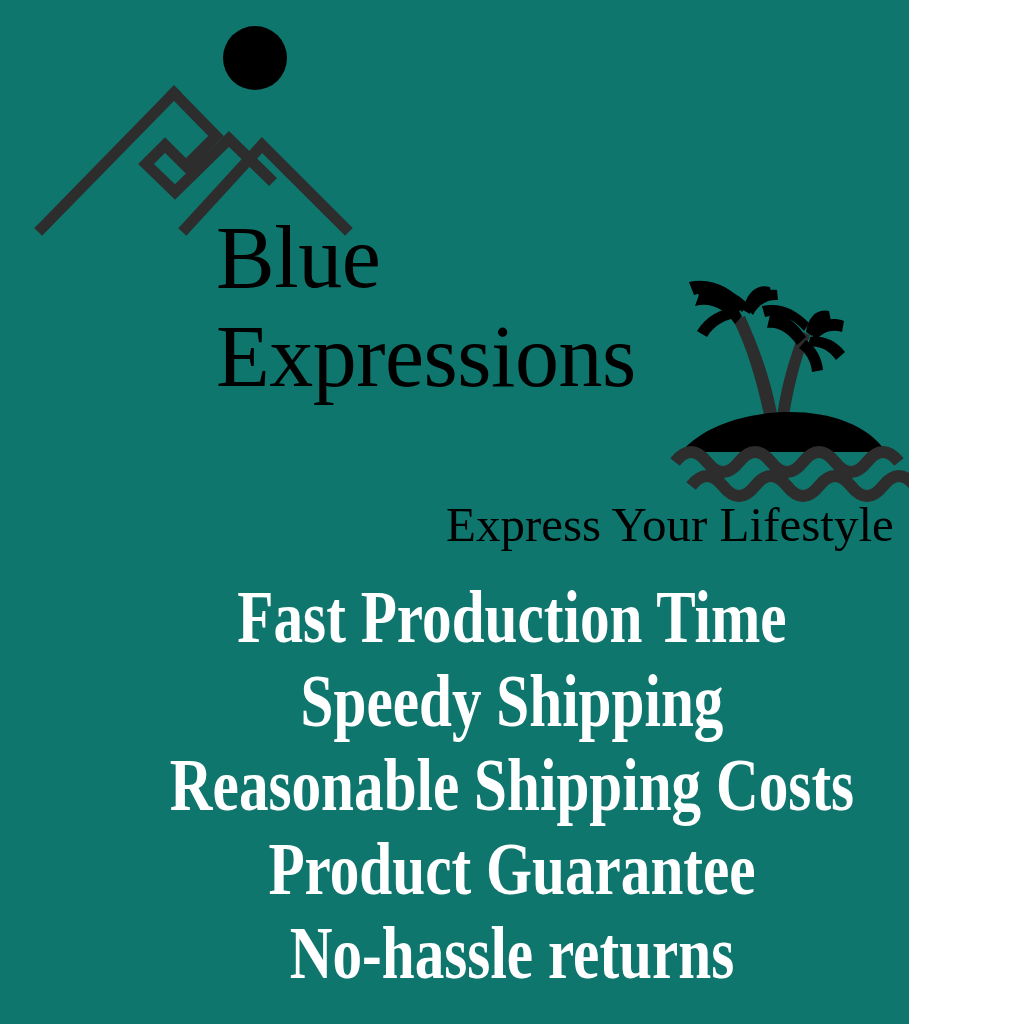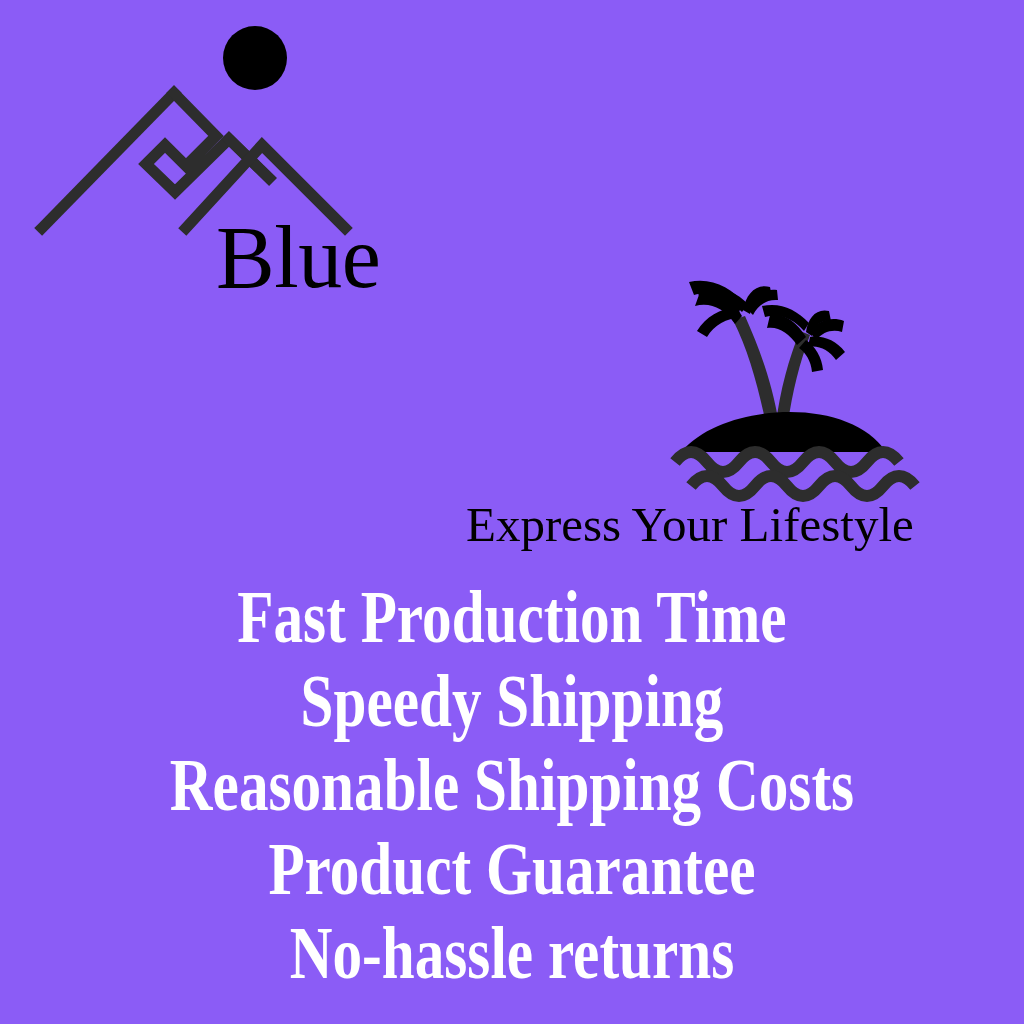--- a/index.html
+++ b/index.html
@@ -8,23 +8,23 @@
     padding: 0;
   }
   body {
     width: 1024px;
     height: 1024px;
     overflow: hidden;
     font-family: "Liberation Serif", "DejaVu Serif", serif;
   }
   #canvas {
     position: relative;
-    width: 1024px;
+    width: 909px;
     height: 1024px;
-    background: #8b5cf6;
+    background: #0f766e;
     overflow: hidden;
   }
 
   
   #logo-mark {
     position: absolute;
     left: 0;
     top: 0;
     width: 1024px;
     height: 1024px;
@@ -41,21 +41,21 @@
   .brand-line {
     font-family: "Liberation Serif", "DejaVu Serif", serif;
     font-size: 88px;
     line-height: 99px;
     color: #000000;
     letter-spacing: -0.5px;
     white-space: nowrap;
   }
   #tagline {
     position: absolute;
-    left: 466px;
+    left: 446px;
     top: 497px;
     font-family: "Liberation Serif", "DejaVu Serif", serif;
     font-size: 49px;
     line-height: 55px;
     color: #000000;
     white-space: nowrap;
   }
 
   
   #benefits {
@@ -134,20 +134,21 @@
       <path d="M 691 486
                q 16 -20 32 0 q 16 20 32 0
                q 16 -20 32 0 q 16 20 32 0
                q 16 -20 32 0 q 16 20 32 0
                q 16 -20 32 0"></path>
     </g>
   </svg>
 
   <div id="brand-block">
     <div class="brand-line">Blue</div>
+    <div class="brand-line">Expressions</div>
   </div>
 
   <div id="tagline">Express Your Lifestyle</div>
 
   <div id="benefits">
     <div class="benefit-line">Fast Production Time</div>
     <div class="benefit-line">Speedy Shipping</div>
     <div class="benefit-line">Reasonable Shipping Costs</div>
     <div class="benefit-line">Product Guarantee</div>
     <div class="benefit-line">No-hassle returns</div>

